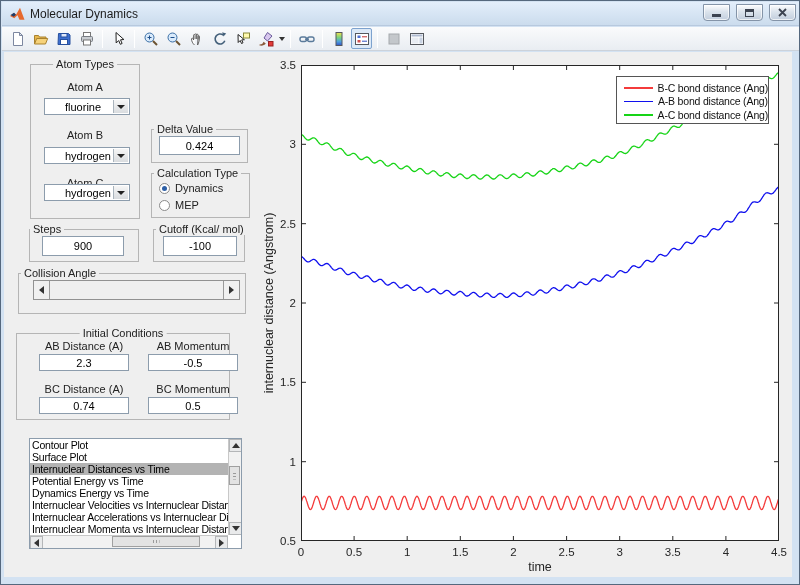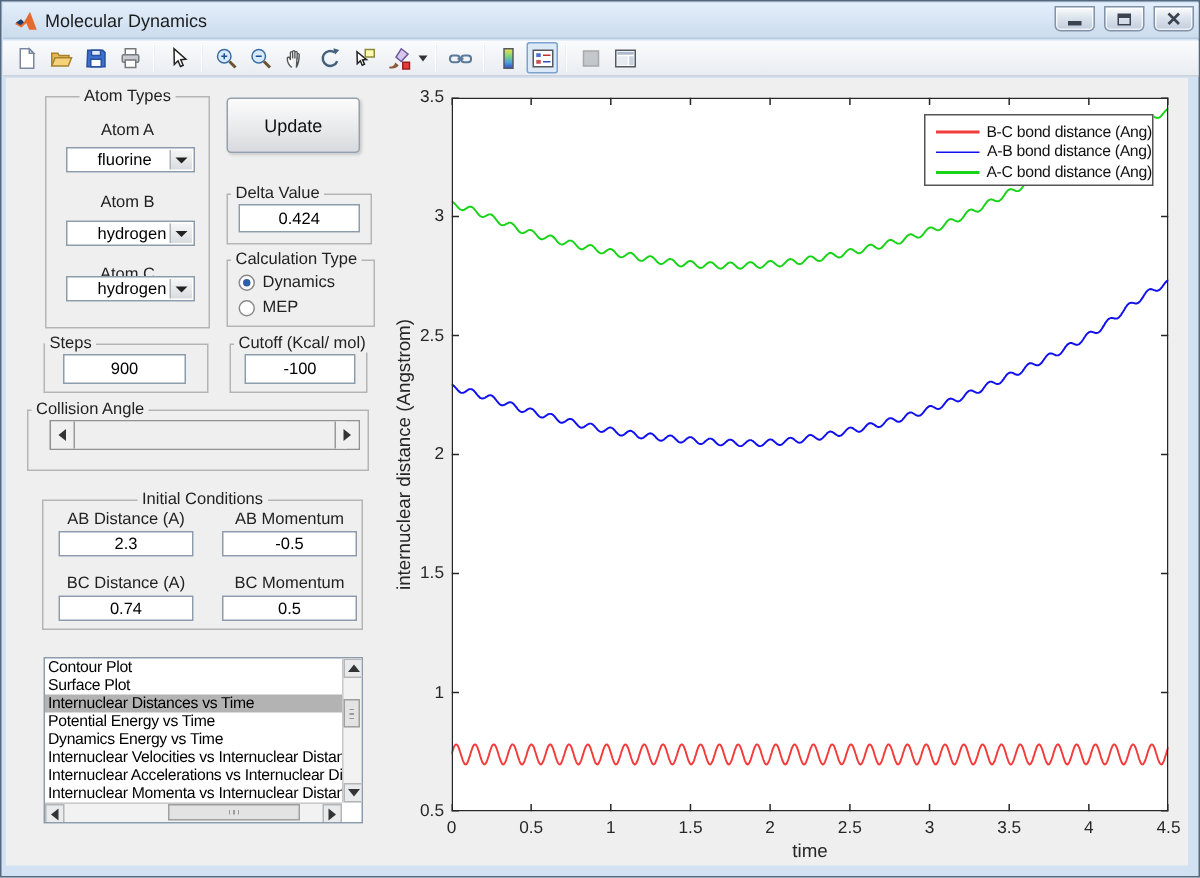--- a/index.html
+++ b/index.html
@@ -255,21 +255,20 @@
     <div class="dropdown" style="left:40px;top:95px;width:86px;height:17px;">
       <span>hydrogen</span>
       <span class="dd-btn"></span>
     </div>
     <div class="lbl" style="left:26px;top:125px;width:110px;">Atom C</div>
     <div class="dropdown" style="left:40px;top:132px;width:86px;height:17px;">
       <span>hydrogen</span>
       <span class="dd-btn"></span>
     </div>
 
-    <div class="btn" style="left:147px;top:13px;width:89px;height:37px;">Update</div>
 
     <div class="groupbox" style="left:147px;top:77px;width:97px;height:34px;">
       <span class="gb-title gb-left" style="left:2px;">Delta Value</span>
     </div>
     <div class="edit" style="left:155px;top:84px;width:81px;height:19px;line-height:18px;">0.424</div>
 
     <div class="groupbox" style="left:147px;top:121px;width:99px;height:45px;">
       <span class="gb-title gb-left" style="left:2px;">Calculation Type</span>
     </div>
     <div class="radio-row" style="left:155px;top:130px;">
@@ -297,21 +296,21 @@
     <div class="slider" style="left:29px;top:228px;width:207px;">
       <span class="sl-arrow">
           <span class="tri-l"></span>
         </span>
       <span class="sl-thumb"></span>
       <span class="sl-arrow right">
           <span class="tri-r"></span>
         </span>
     </div>
 
-    <div class="groupbox" style="left:24px;top:281px;width:214px;height:87px;">
+    <div class="groupbox" style="left:12px;top:281px;width:214px;height:87px;">
       <span class="gb-title gb-center">Initial Conditions</span>
     </div>
     <div class="lbl" style="left:35px;top:288px;width:90px;">AB Distance (A)</div>
     <div class="edit" style="left:35px;top:302px;width:90px;height:17px;line-height:16px;">2.3</div>
     <div class="lbl" style="left:144px;top:288px;width:90px;">AB Momentum</div>
     <div class="edit" style="left:144px;top:302px;width:90px;height:17px;line-height:16px;">-0.5</div>
     <div class="lbl" style="left:35px;top:331px;width:90px;">BC Distance (A)</div>
     <div class="edit" style="left:35px;top:345px;width:90px;height:17px;line-height:16px;">0.74</div>
     <div class="lbl" style="left:144px;top:331px;width:90px;">BC Momentum</div>
     <div class="edit" style="left:144px;top:345px;width:90px;height:17px;line-height:16px;">0.5</div>

